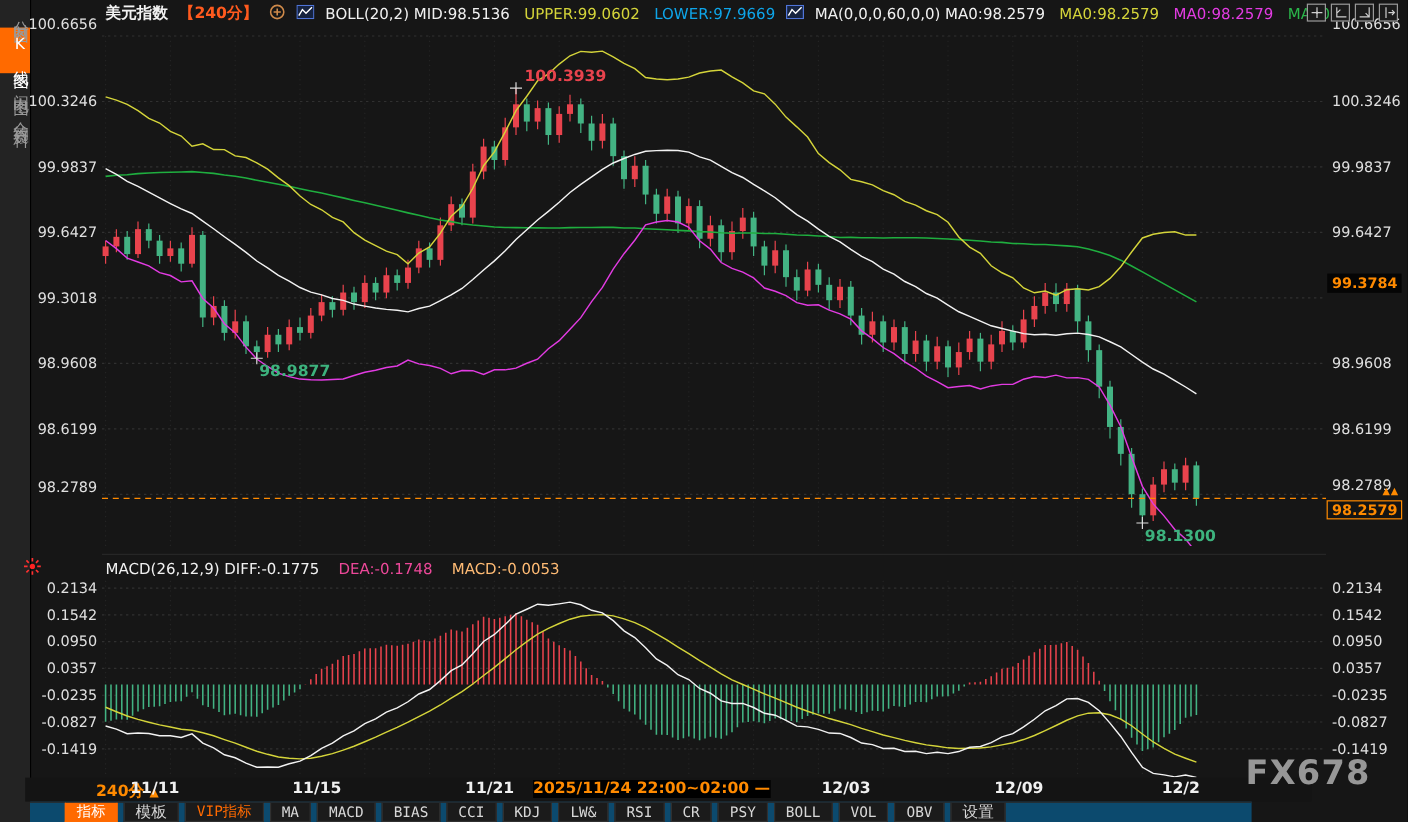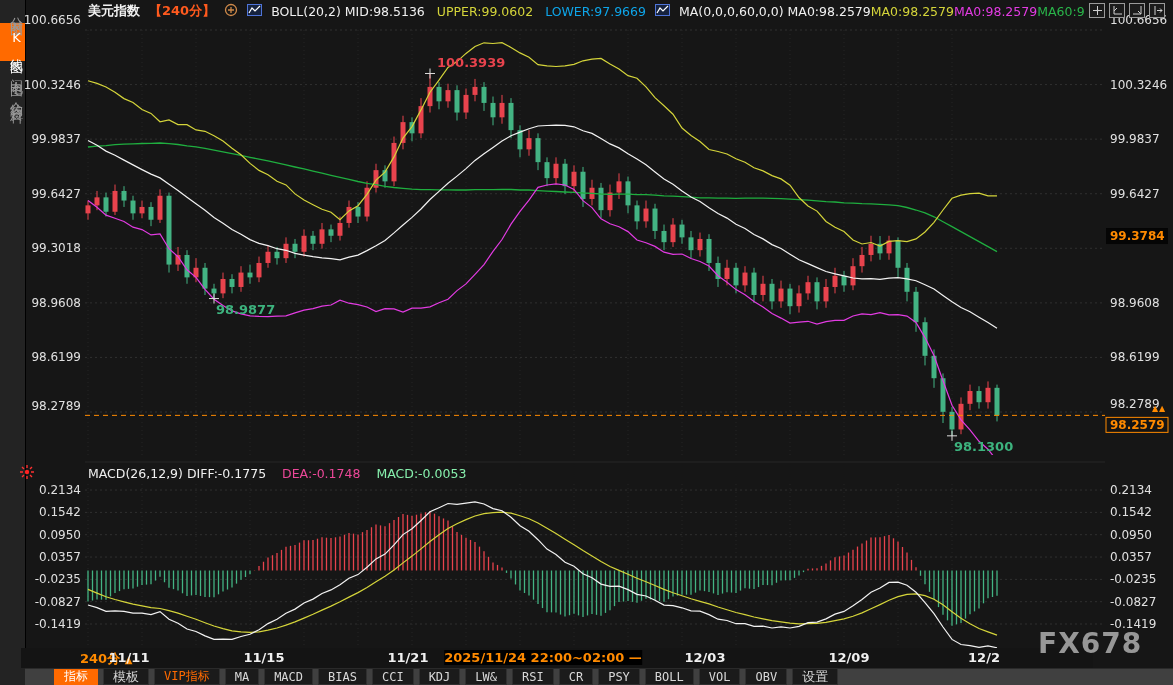--- a/index.html
+++ b/index.html
@@ -26,21 +26,21 @@
   
   #macd-legend{position:absolute;left:88px;top:466px;z-index:4;display:flex;gap:16px;font-size:12.5px;white-space:nowrap;}
   #starburst{position:absolute;left:19px;top:464px;z-index:4;}
   
   #xaxis{position:absolute;left:21px;top:648px;width:1072px;height:20px;background:#141414;z-index:2;}
   #xaxis .xlab{position:absolute;top:2px;transform:translateX(-50%);font-weight:bold;font-size:13px;color:#f0f0f0;white-space:nowrap;}
   #xaxis .xlab.hl{background:#000;color:#ff8a00;padding:0 0;font-weight:bold;}
   #xaxis #period-sel{position:absolute;left:59px;top:2px;color:#ff8a00;font-weight:bold;font-size:13px;cursor:pointer;}
   #xaxis #period-sel .tri{font-size:10px;color:#ff8a00;}
   
-  #toolbar{position:absolute;left:25px;top:668px;width:1148px;height:17px;background:#404040;
+  #toolbar{position:absolute;left:25px;top:668px;width:1018px;height:17px;background:#0c4a6e;
            border-top:1px solid #2a2a2a;display:flex;align-items:stretch;gap:5px;padding-left:29px;box-sizing:border-box;z-index:2;}
   .tb{display:flex;align-items:center;padding:0 9px;background:#1b1b1b;color:#d8d8d8;cursor:pointer;
       font-family:"DejaVu Sans Mono",monospace;font-size:12px;border:1px solid #303030;border-top:none;}
   .tb.cjk{font-family:"DejaVu Sans",sans-serif;font-size:13px;}
   .tb.active{background:#ff6a00;color:#fff;border-color:#ff6a00;}
   .tb.vip{color:#ff6a00;}
   #watermark{position:absolute;left:1038px;top:627px;z-index:6;font-size:28px;font-weight:bold;
              color:#a6a6a6;letter-spacing:1px;opacity:.9;}
 </style>
 </head>
@@ -73,21 +73,21 @@
         <span class="hdr-seg" style="color: rgb(240, 240, 240);">BOLL(20,2) MID:98.5136</span>
         <span class="hdr-seg" style="color: rgb(212, 212, 58);">UPPER:99.0602</span>
         <span class="hdr-seg" style="color: #0ea5e9;">LOWER:97.9669</span>
       </span>
     <span class="mini-icon">
       <svg width="15" height="12" viewBox="0 0 15 12">
           <rect x="0.5" y="0.5" width="14" height="11" fill="#16233f" stroke="#4f74d8"></rect>
           <polyline points="2,9 5,4 8,7 13,2" fill="none" stroke="#fff" stroke-width="1.2"></polyline>
         </svg>
     </span>
-    <span id="legend-ma" style="display:flex;align-items:center;">
+    <span id="legend-ma" style="display:flex;gap:12px;align-items:center;">
         <span class="hdr-seg" style="color: rgb(240, 240, 240);">MA(0,0,0,60,0,0) MA0:98.2579</span>
         <span class="hdr-seg" style="color: rgb(212, 212, 58);">MA0:98.2579</span>
         <span class="hdr-seg" style="color: rgb(226, 59, 226);">MA0:98.2579</span>
         <span class="hdr-seg" style="color: rgb(42, 181, 74);">MA60:9</span>
       </span>
   </div>
 
   <div id="tr-icons">
       <div class="tr-btn">
         <svg width="13" height="13" viewBox="0 0 13 13">
@@ -639,21 +639,21 @@
         <path d="M209 298.5539866761622h10M214 293.5539866761622v10" stroke="#dddddd" stroke-width="1"></path>
         <text x="216" y="313.5539866761622" fill="#3db37e" text-anchor="start" font-size="13" font-family="DejaVu Sans,sans-serif" font-weight="bold">98.9877</text>
         <path d="M947 435.831985586793h10M952 430.831985586793v10" stroke="#dddddd" stroke-width="1"></path>
         <text x="954" y="450.831985586793" fill="#3db37e" text-anchor="start" font-size="13" font-family="DejaVu Sans,sans-serif" font-weight="bold">98.1300</text>
       </g>
     </svg>
 
   <div id="macd-legend">
       <span style="color: rgb(240, 240, 240);">MACD(26,12,9) DIFF:-0.1775</span>
       <span style="color: #ec4899;">DEA:-0.1748</span>
-      <span style="color: #86efac;">MACD:-0.0053</span>
+      <span style="color: #fdba74;">MACD:-0.0053</span>
     </div>
 
   <span id="starburst">
     <svg width="16" height="16" viewBox="0 0 16 16">
       <g stroke="#ff3030" stroke-width="1.4">
         <path d="M8 1v3M8 12v3M1 8h3M12 8h3M3 3l2 2M11 11l2 2M13 3l-2 2M5 11l-2 2"></path>
       </g>
         <circle cx="8" cy="8" r="2.2" fill="#ff2222"></circle>
     </svg>
   </span>

